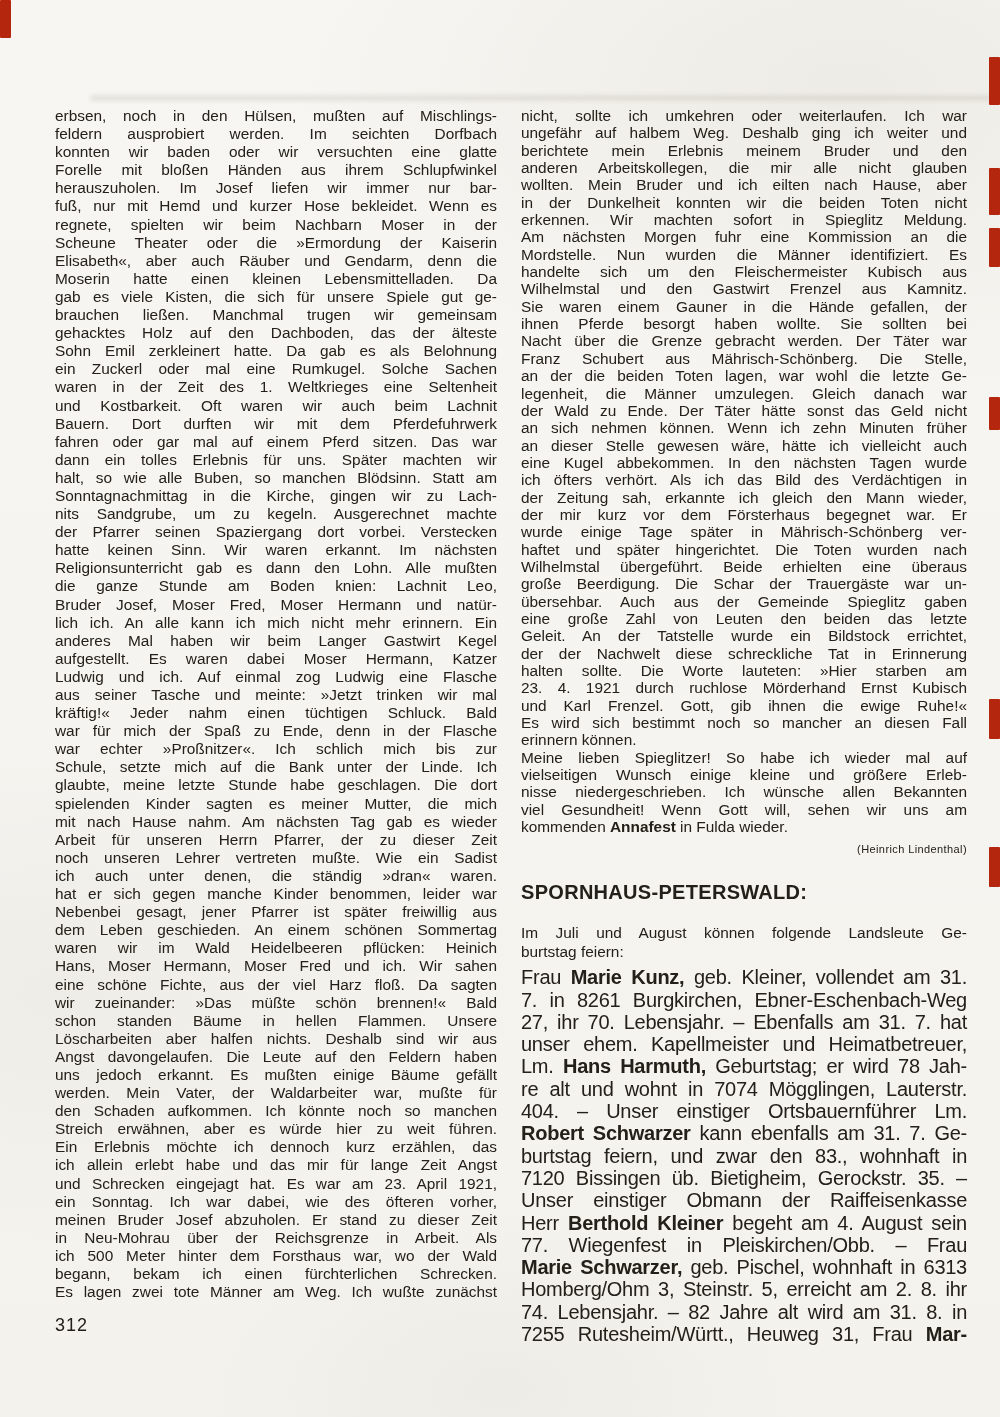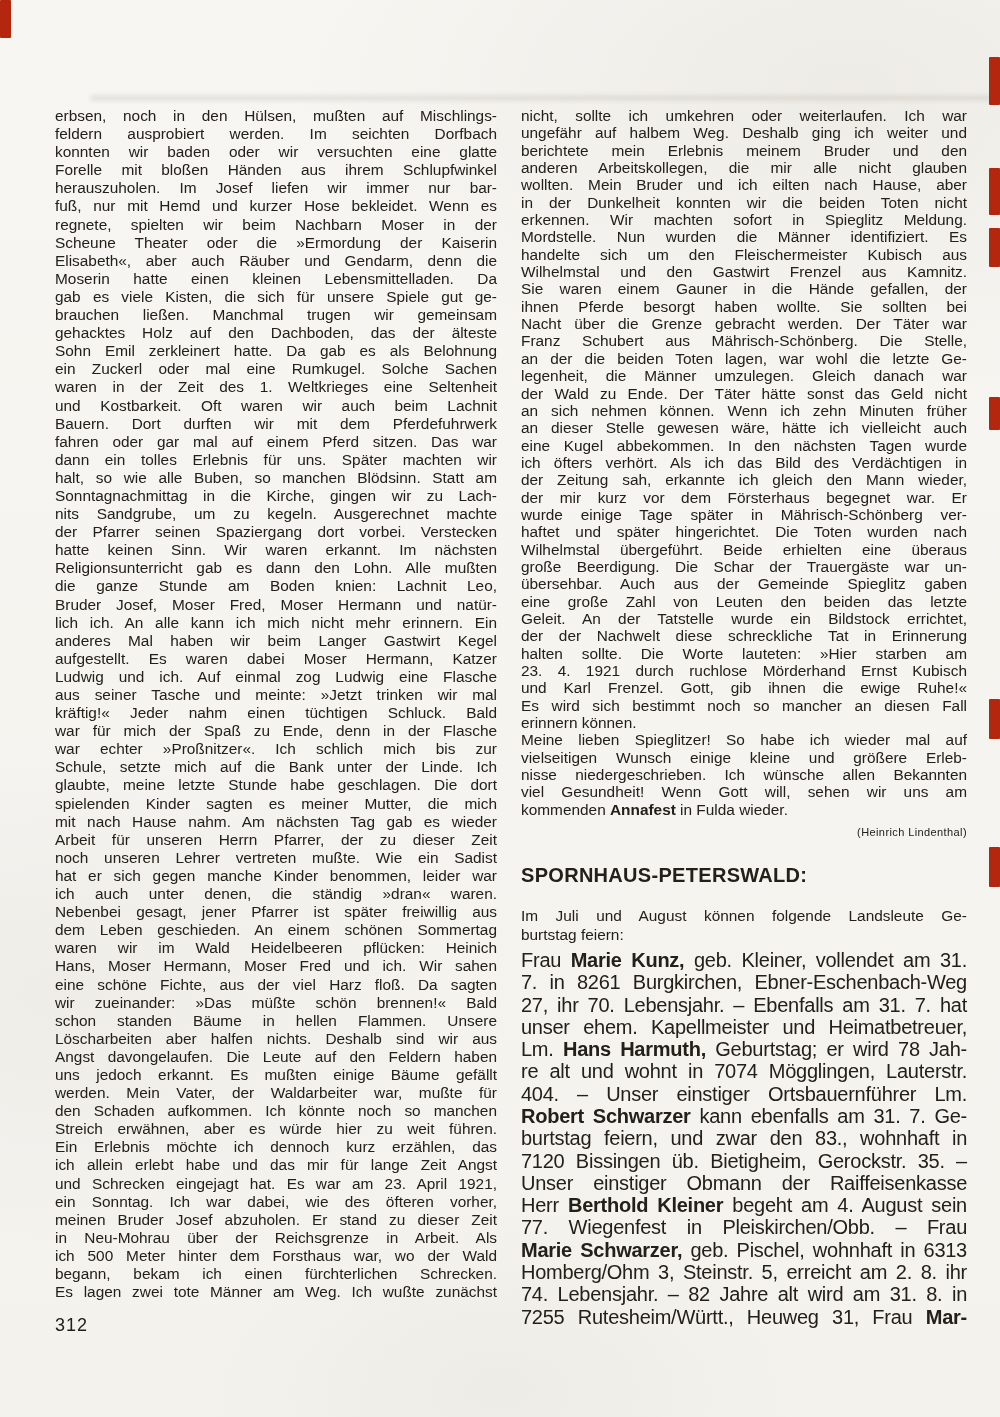--- a/index.html
+++ b/index.html
@@ -106,22 +106,22 @@
       <div class="line">aus seiner Tasche und meinte: »Jetzt trinken wir mal</div>
       <div class="line">kräftig!« Jeder nahm einen tüchtigen Schluck. Bald</div>
       <div class="line">war für mich der Spaß zu Ende, denn in der Flasche</div>
       <div class="line">war echter »Proßnitzer«. Ich schlich mich bis zur</div>
       <div class="line">Schule, setzte mich auf die Bank unter der Linde. Ich</div>
       <div class="line">glaubte, meine letzte Stunde habe geschlagen. Die dort</div>
       <div class="line">spielenden Kinder sagten es meiner Mutter, die mich</div>
       <div class="line">mit nach Hause nahm. Am nächsten Tag gab es wieder</div>
       <div class="line">Arbeit für unseren Herrn Pfarrer, der zu dieser Zeit</div>
       <div class="line">noch unseren Lehrer vertreten mußte. Wie ein Sadist</div>
+      <div class="line">ich auch unter denen, die ständig »dran« waren.</div>
       <div class="line">hat er sich gegen manche Kinder benommen, leider war</div>
-      <div class="line">ich auch unter denen, die ständig »dran« waren.</div>
       <div class="line">Nebenbei gesagt, jener Pfarrer ist später freiwillig aus</div>
       <div class="line">dem Leben geschieden. An einem schönen Sommertag</div>
       <div class="line">waren wir im Wald Heidelbeeren pflücken: Heinich</div>
       <div class="line">Hans, Moser Hermann, Moser Fred und ich. Wir sahen</div>
       <div class="line">eine schöne Fichte, aus der viel Harz floß. Da sagten</div>
       <div class="line">wir zueinander: »Das müßte schön brennen!« Bald</div>
       <div class="line">schon standen Bäume in hellen Flammen. Unsere</div>
       <div class="line">Löscharbeiten aber halfen nichts. Deshalb sind wir aus</div>
       <div class="line">Angst davongelaufen. Die Leute auf den Feldern haben</div>
       <div class="line">uns jedoch erkannt. Es mußten einige Bäume gefällt</div>
@@ -141,20 +141,21 @@
 
   <div class="col col-right">
     <div class="narrative">
         <div class="line">nicht, sollte ich umkehren oder weiterlaufen. Ich war</div>
         <div class="line">ungefähr auf halbem Weg. Deshalb ging ich weiter und</div>
         <div class="line">berichtete mein Erlebnis meinem Bruder und den</div>
         <div class="line">anderen Arbeitskollegen, die mir alle nicht glauben</div>
         <div class="line">wollten. Mein Bruder und ich eilten nach Hause, aber</div>
         <div class="line">in der Dunkelheit konnten wir die beiden Toten nicht</div>
         <div class="line">erkennen. Wir machten sofort in Spieglitz Meldung.</div>
+        <div class="line">Am nächsten Morgen fuhr eine Kommission an die</div>
         <div class="line">Mordstelle. Nun wurden die Männer identifiziert. Es</div>
         <div class="line">handelte sich um den Fleischermeister Kubisch aus</div>
         <div class="line">Wilhelmstal und den Gastwirt Frenzel aus Kamnitz.</div>
         <div class="line">Sie waren einem Gauner in die Hände gefallen, der</div>
         <div class="line">ihnen Pferde besorgt haben wollte. Sie sollten bei</div>
         <div class="line">Nacht über die Grenze gebracht werden. Der Täter war</div>
         <div class="line">Franz Schubert aus Mährisch-Schönberg. Die Stelle,</div>
         <div class="line">an der die beiden Toten lagen, war wohl die letzte Ge-</div>
         <div class="line">legenheit, die Männer umzulegen. Gleich danach war</div>
         <div class="line">der Wald zu Ende. Der Täter hätte sonst das Geld nicht</div>

